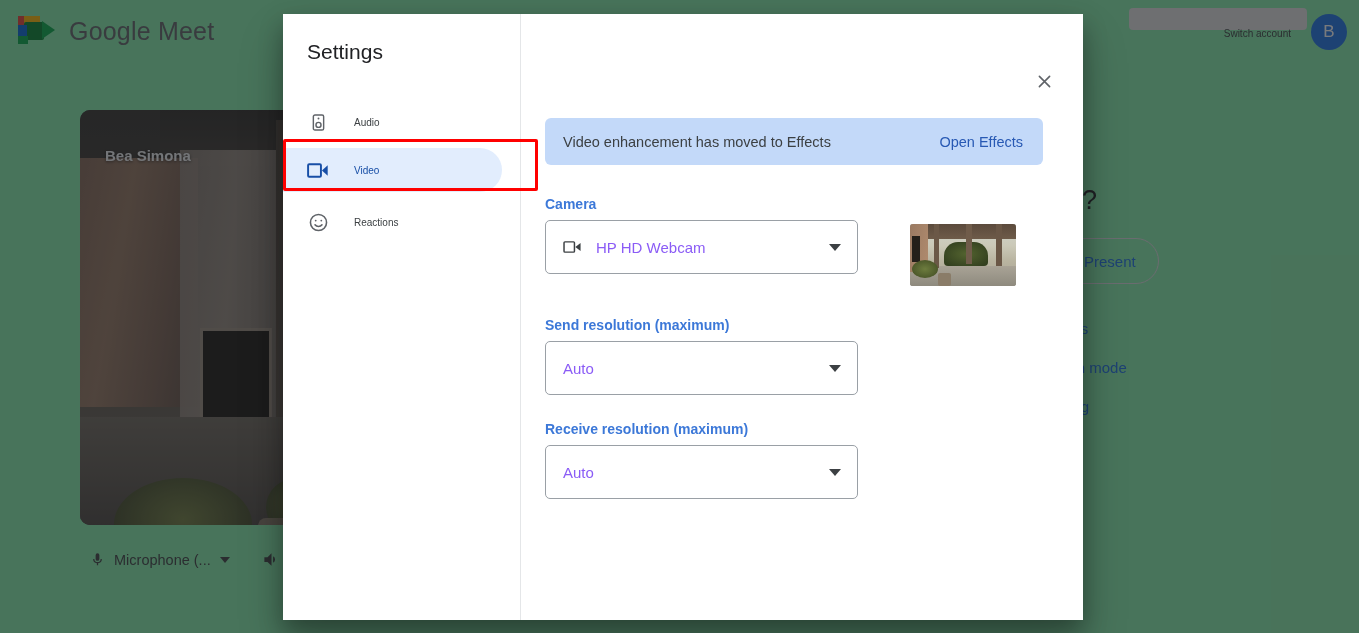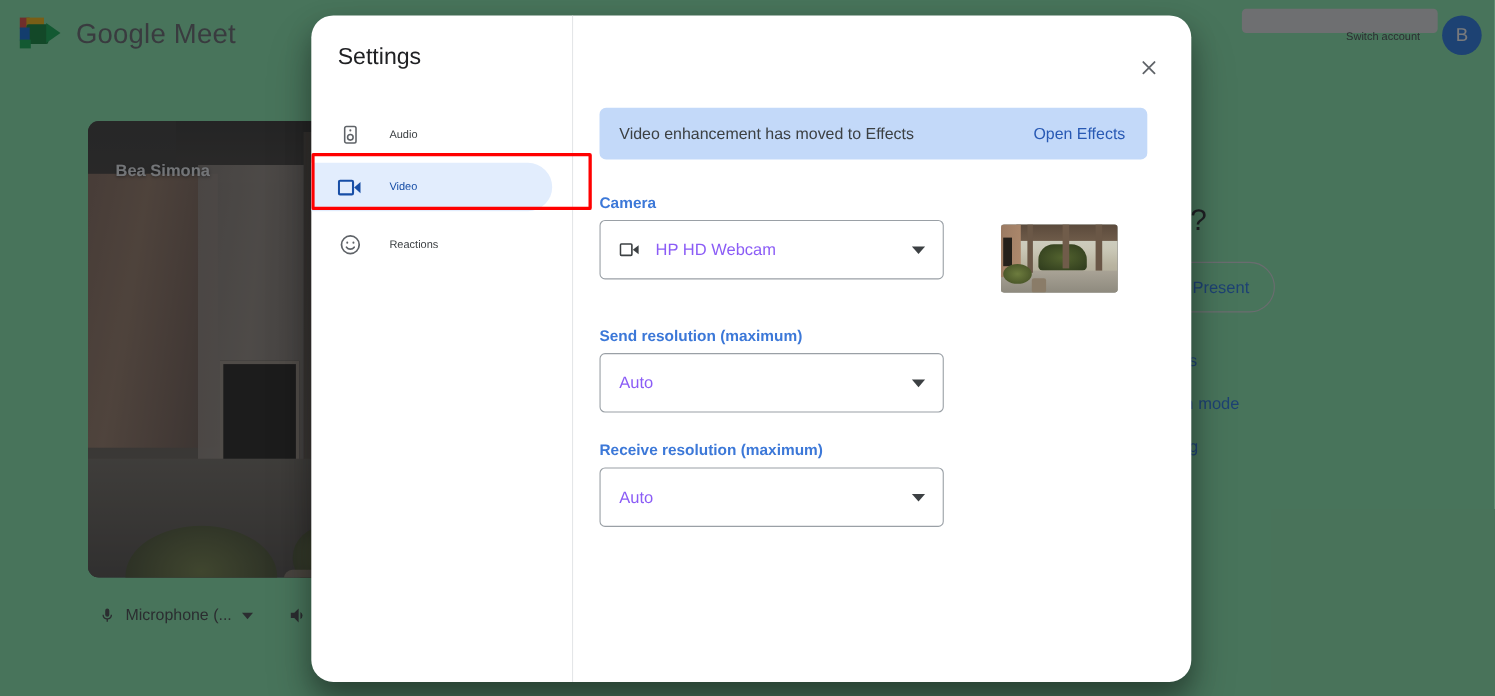--- a/index.html
+++ b/index.html
@@ -71,36 +71,36 @@
       padding: 0 22px 0 16px; border: 1px solid #dadce0; border-radius: 24px; color: #1a73e8; font-size: 15px; }
   .present-ico { width: 17px; height: 15px; border: 2px solid #1a73e8; border-radius: 2px; position: relative; }
   .present-ico:after { content: ""; position: absolute; left: 4px; top: 2px; width: 0; height: 0;
       border-left: 4px solid transparent; border-right: 4px solid transparent; border-bottom: 7px solid #1a73e8; }
   .bg-links { margin-top: 36px; display: flex; flex-direction: column; gap: 22px; color: #1a73e8; font-size: 15px; }
 
   .scrim { position: absolute; inset: 0; background: rgba(32,33,36,0.6); }
 
   
   .dialog { position: absolute; left: 283px; top: 14px; width: 800px; height: 606px;
-      background: #fff; border-radius: 20px; display: flex; overflow: hidden;
+      background: #fff; border-radius: 0; display: flex; overflow: hidden;
       box-shadow: 0 11px 22px rgba(0,0,0,.28), 0 24px 42px rgba(0,0,0,.22); }
 
   .dlg-left { width: 255px; border-right: 1px solid #e4e6e8; padding-top: 26px; position: relative; }
   .dlg-title { font-size: 21px; color: #202124; padding-left: 24px; font-weight: 400; }
   .nav { margin-top: 36px; }
   .nav-item { display: flex; align-items: center; gap: 25px; height: 44px; padding-left: 24px;
       border-radius: 0 22px 22px 0; margin-right: 18px; font-size: 10px; color: #3c4043; }
   .nav-item .ico { width: 22px; height: 22px; display: flex; align-items: center; justify-content: center; flex: 0 0 22px; }
   .nav-item.active { background: #e2edfd; color: #174ea6; }
   .nav-item.active .nav-label { color: #174ea6; }
   .nav-spacer { height: 4px; }
   .highlight-box { position: absolute; left: 0px; top: 125px; width: 255px; height: 52px;
       border: 3px solid #ff0000; border-radius: 2px; pointer-events: none; }
 
-  .dlg-right { flex: 1; position: relative; padding: 84px 40px 0 24px; }
+  .dlg-right { flex: 1; position: relative; padding: 84px 40px 0 24px; margin-top: 20px; }
   .close-btn { position: absolute; right: 22px; top: 30px; width: 34px; height: 34px;
       display: flex; align-items: center; justify-content: center; color: #5f6368; font-size: 22px; line-height: 1; }
 
   .banner { display: flex; align-items: center; justify-content: space-between;
       background: #c3d9f9; border-radius: 6px; height: 47px; padding: 0 20px 0 18px; width: 498px; }
   .banner-text { font-size: 14.5px; color: #3c4043; }
   .banner-link { font-size: 14.5px; color: #2859b4; }
 
   .field-label { font-size: 14px; color: #3c78d8; margin-top: 31px; margin-bottom: 8px; font-weight: bold; }
   .field-label.tight { margin-top: 26px; }

